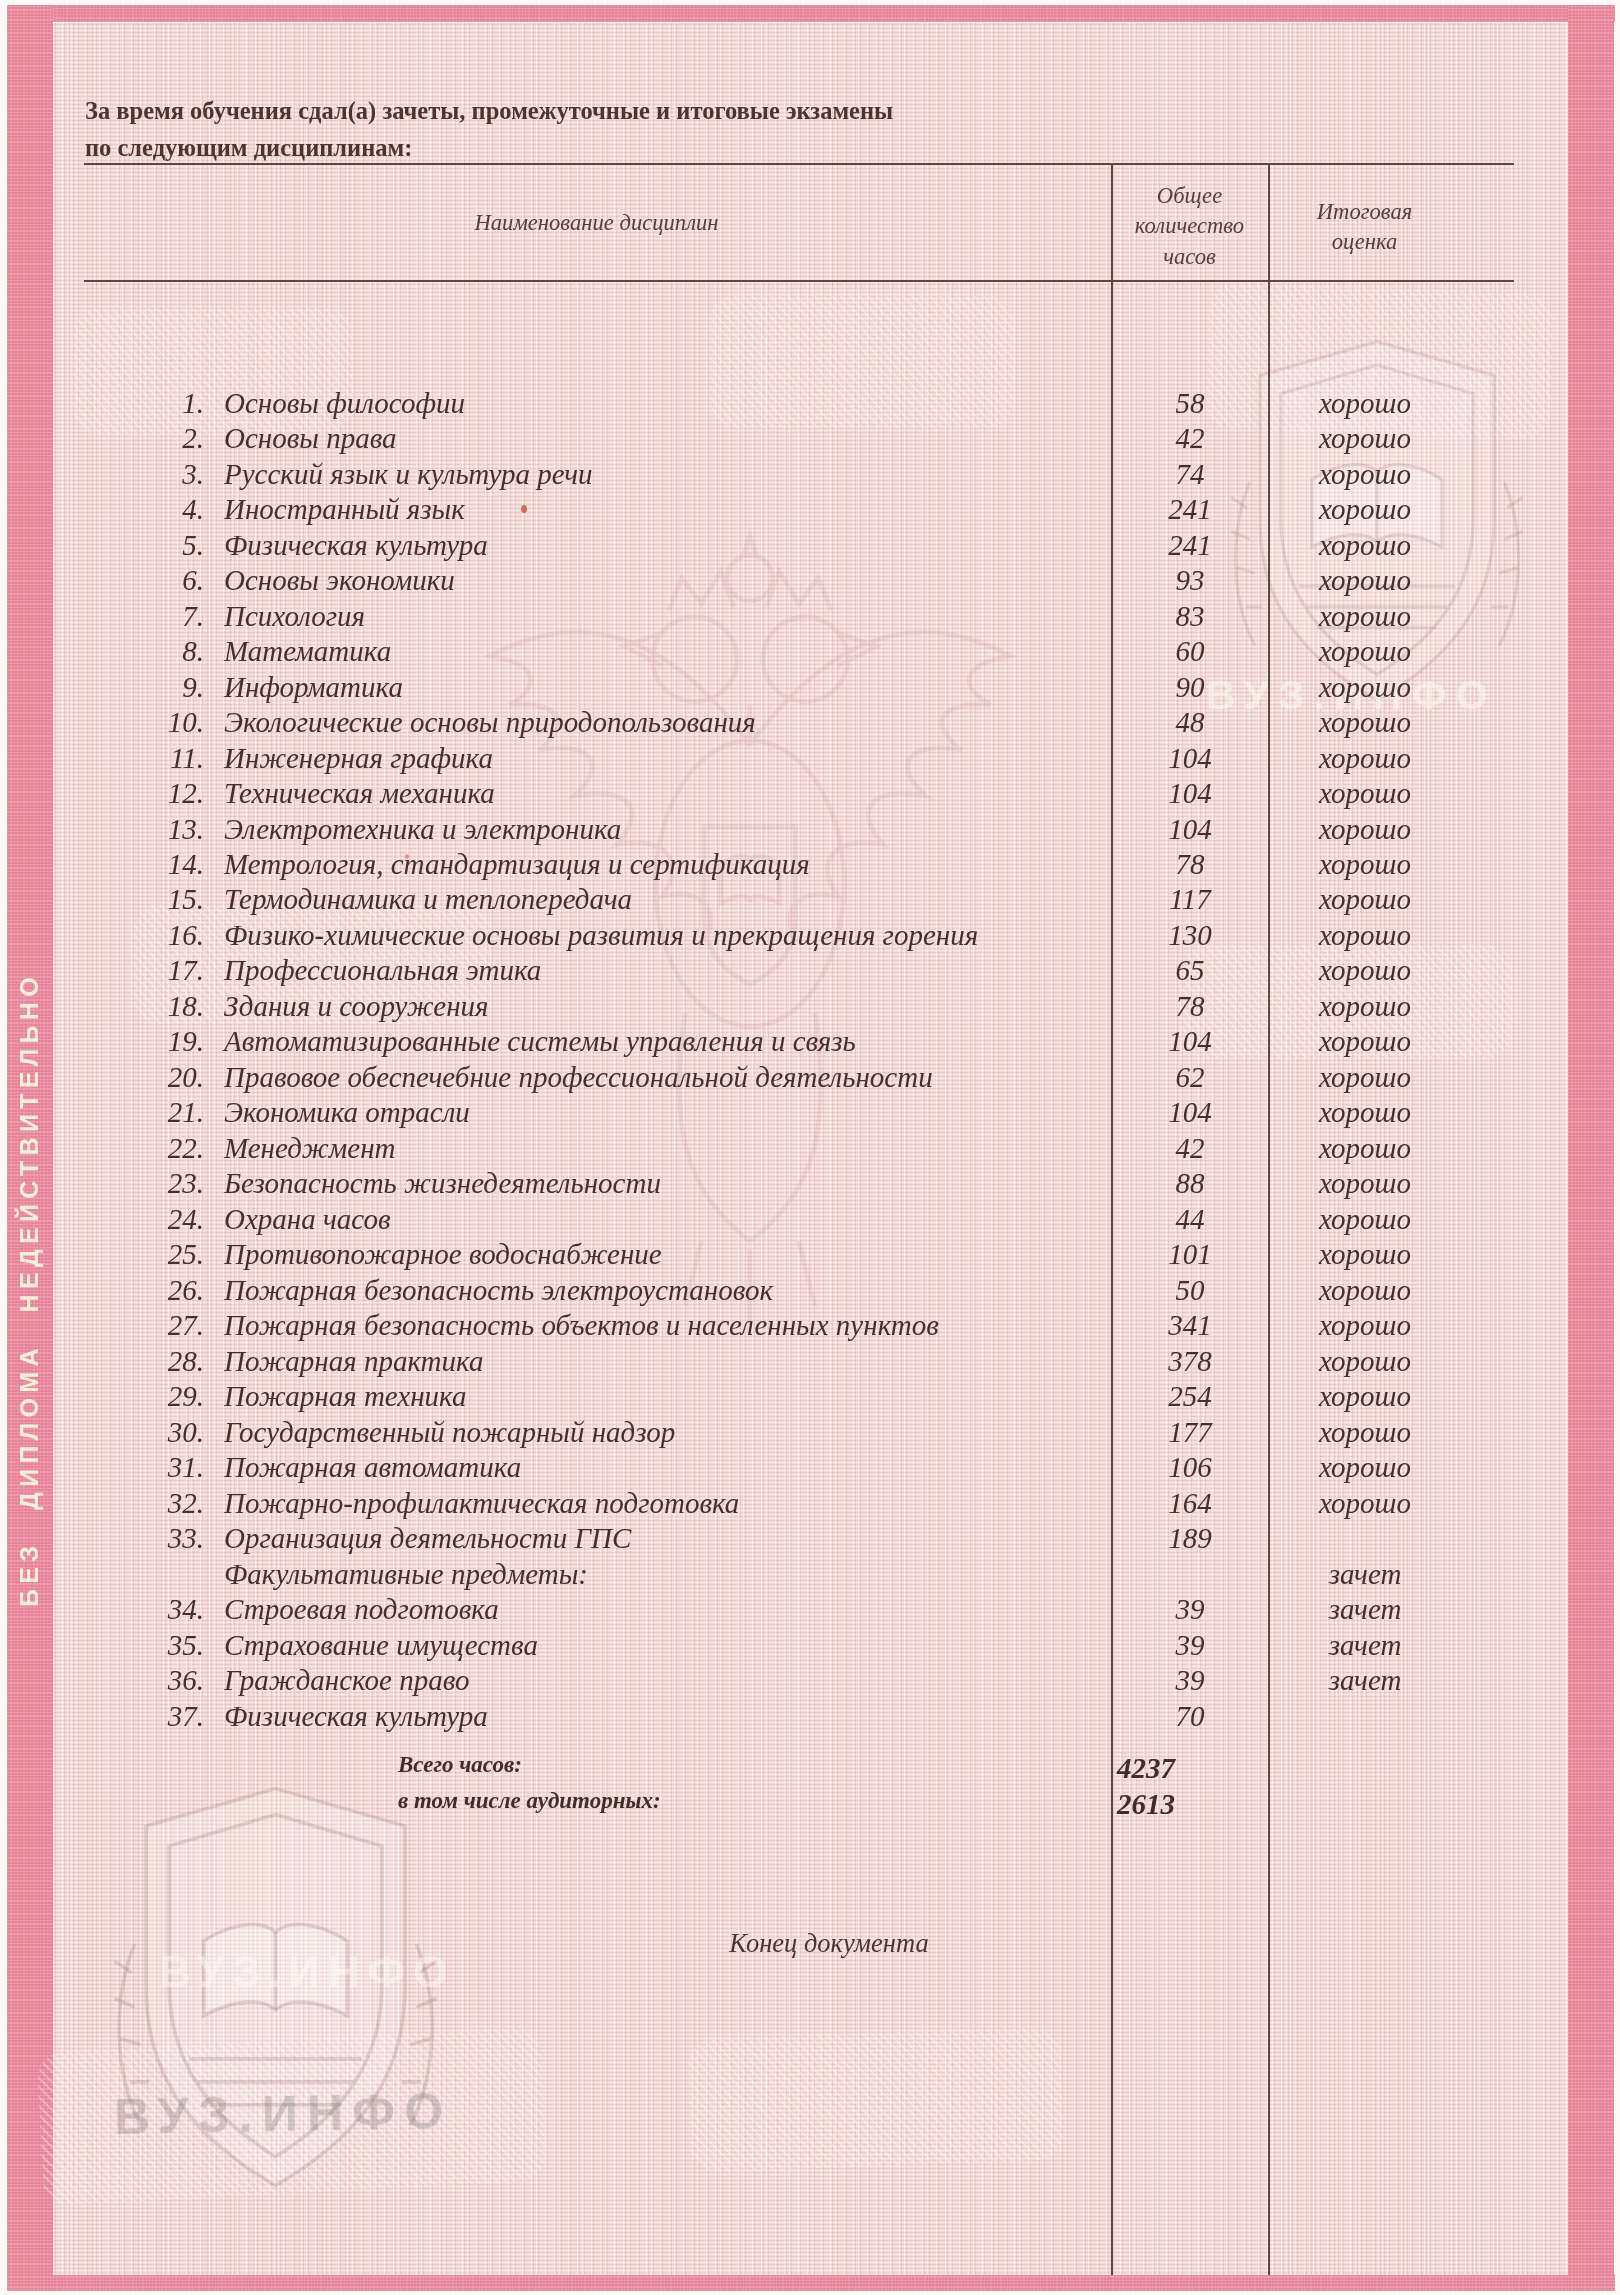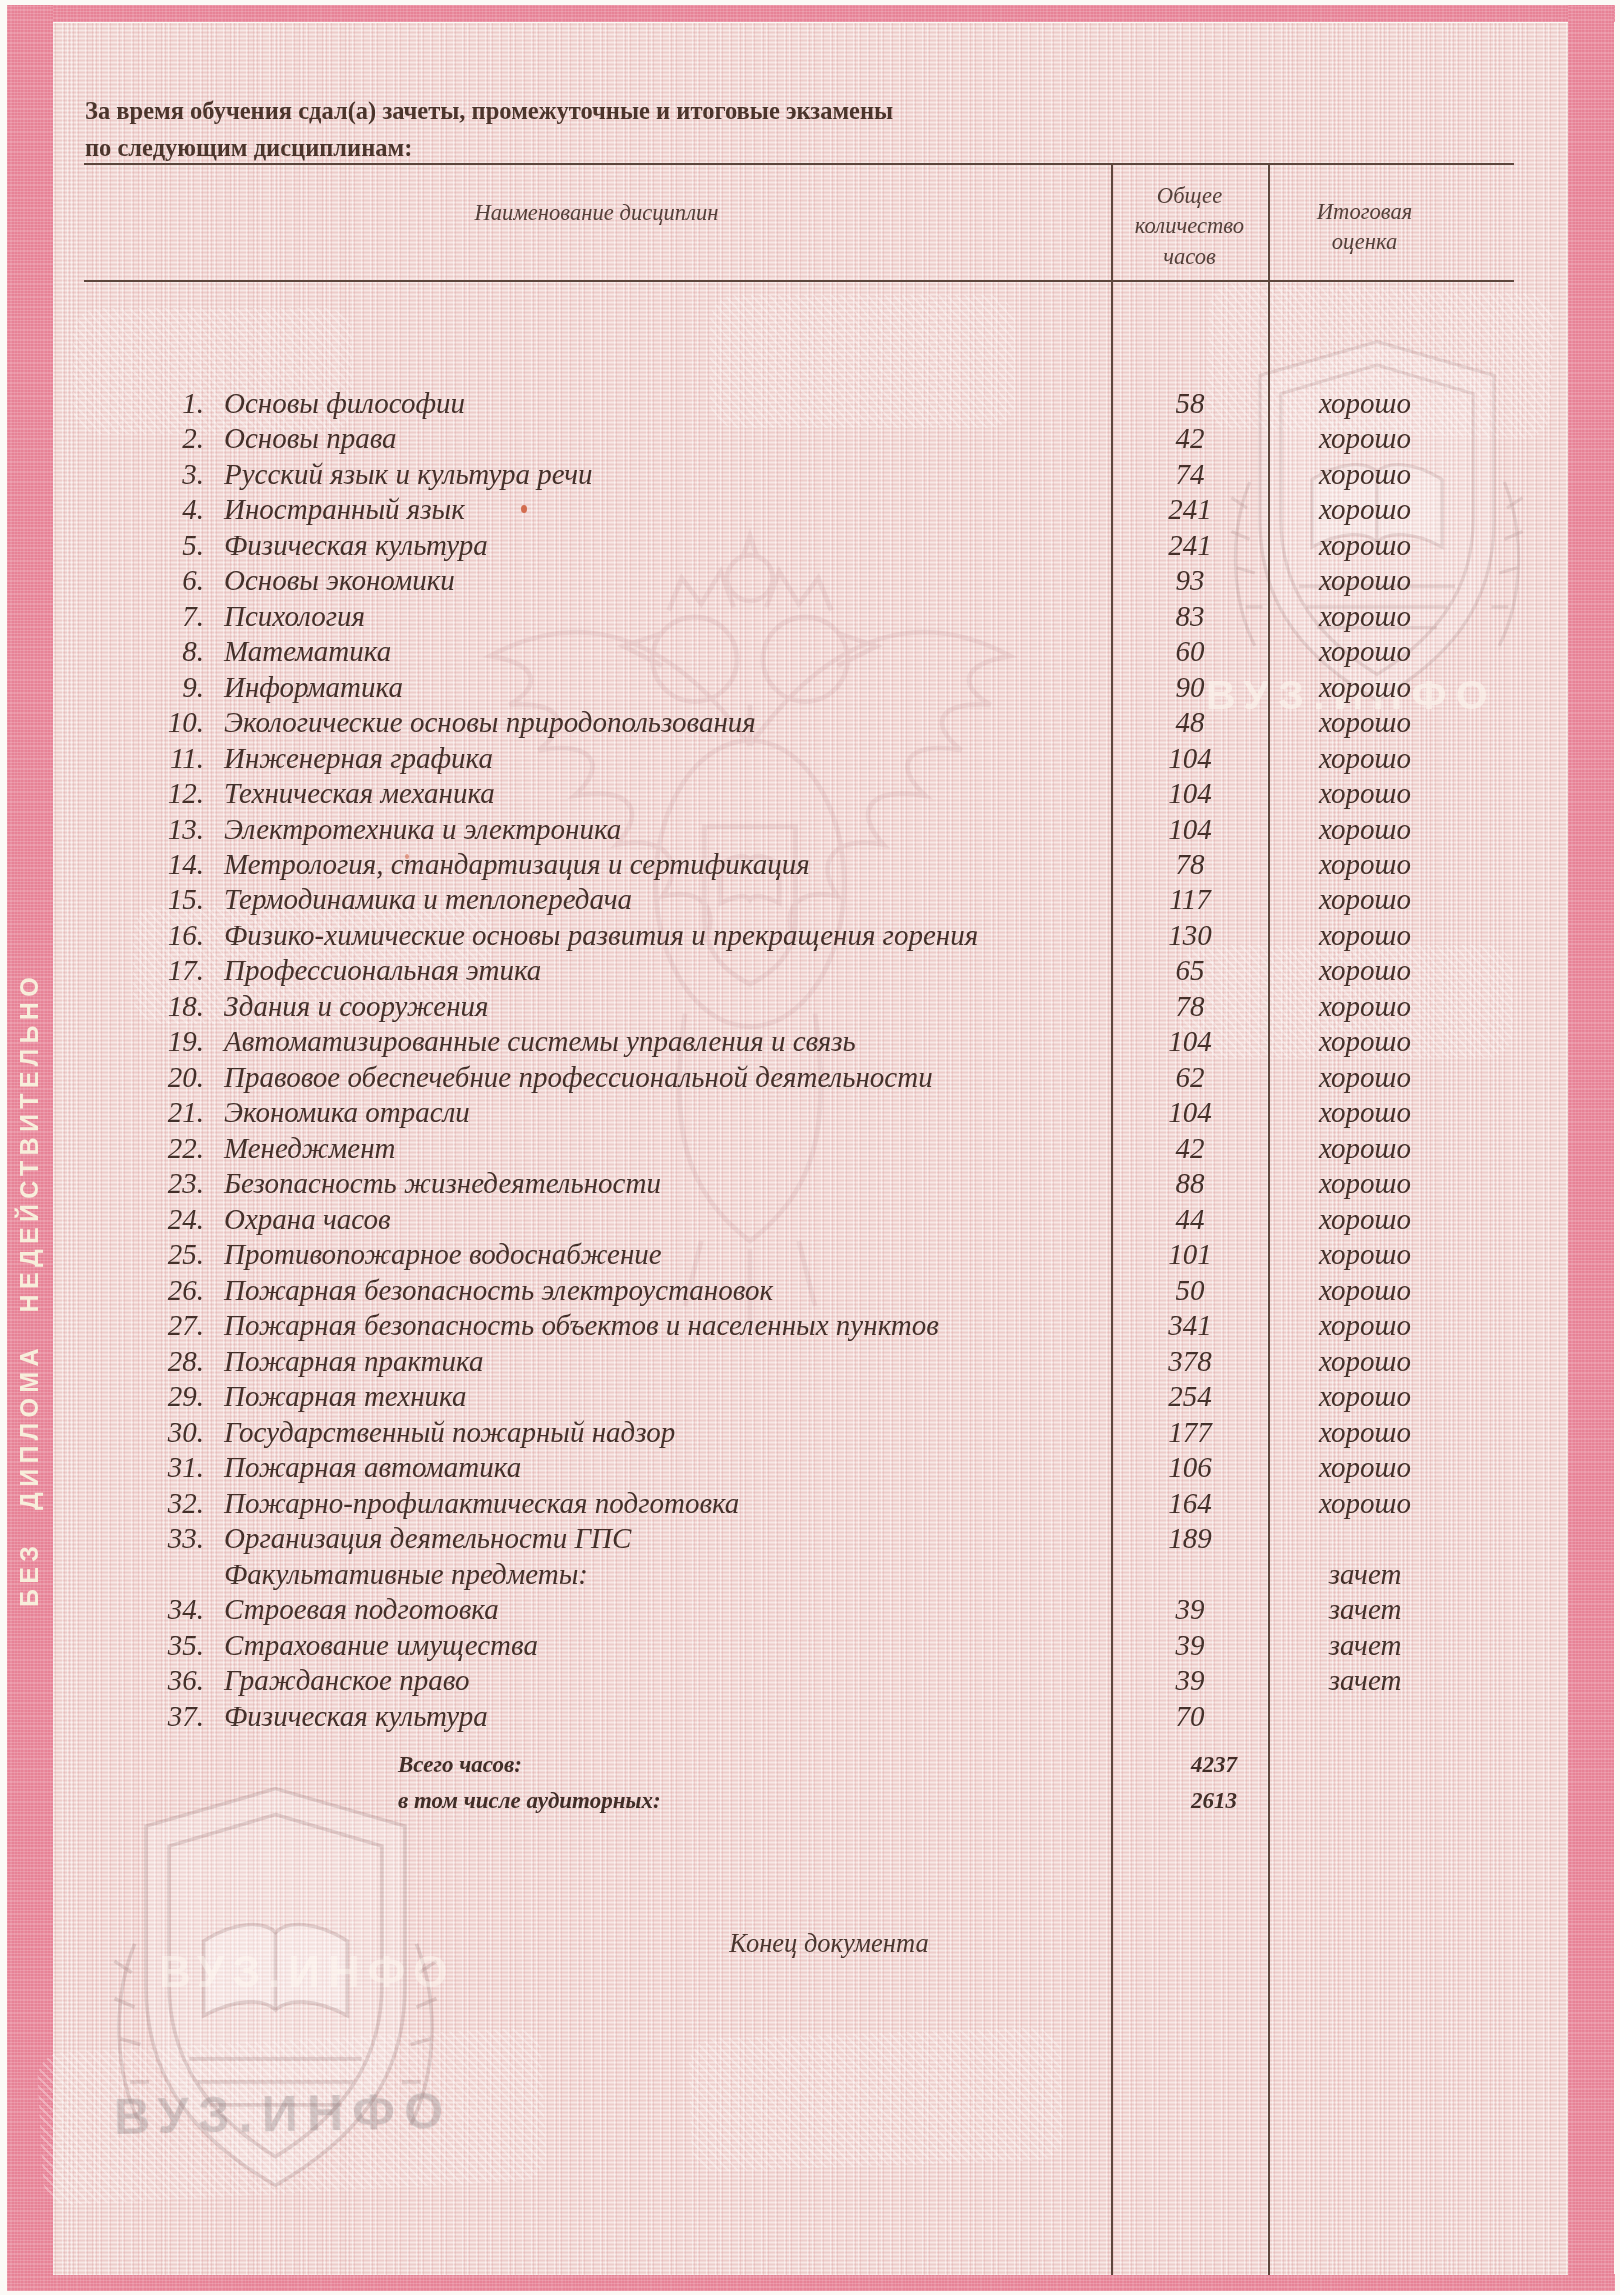--- a/index.html
+++ b/index.html
@@ -36,21 +36,21 @@
   
   .rows{left:0;top:0;width:1515px;height:2252px;}
   .row{left:0;width:1515px;height:36px;font-style:italic;font-size:29px;line-height:36px;color:#44302a;}
   .row span{position:absolute;top:0;white-space:nowrap;}
   .c-num{left:85px;width:66px;text-align:right;}
   .c-name{left:171px;}
   .c-hours{left:1058px;width:158px;text-align:center;}
   .c-grade{left:1216px;width:192px;text-align:center;}
   
   .tot-label{font-style:italic;font-weight:bold;font-size:23px;white-space:nowrap;color:#412d27;}
-  .tot-value{font-style:italic;font-weight:bold;font-size:23px;text-align:center;width:158px;left:1058px;color:#412d27;padding-left:24px;}
+  .tot-value{font-style:italic;font-weight:bold;font-size:29px;text-align:center;width:158px;left:1014px;color:#412d27;}
   .doc-end{left:577px;width:398px;top:1905px;text-align:center;font-style:italic;font-size:26.5px;color:#4a352e;}
   
   .wm{pointer-events:none;}
   .wm-eagle{left:372px;top:445px;width:650px;height:896px;color:#a4606a;opacity:.10;}
   .wm-shield-tr{left:1168px;top:279px;width:312px;height:438px;opacity:.55;}
   .wm-shield-bl{left:50px;top:1732px;width:345px;height:464px;opacity:.6;}
   .wm-vuz{font-family:"Liberation Sans","DejaVu Sans",sans-serif;font-weight:bold;white-space:nowrap;filter:blur(0.7px);}
   .vuz-tr{left:1153px;top:649px;font-size:41px;letter-spacing:9.3px;color:rgba(252,246,238,.62);}
   .vuz-mid{left:106px;top:1924px;font-size:44px;letter-spacing:8px;color:rgba(255,250,242,.45);}
   .vuz-bl{left:61px;top:2062px;font-size:50px;letter-spacing:9.3px;color:rgba(128,117,122,.32);transform:rotate(-1deg);}
@@ -132,21 +132,21 @@
     <div class="intro">
       <span style="position:static;display:block;">За время обучения сдал(а)  зачеты, промежуточные и итоговые экзамены</span>
       <span class="l2">по следующим дисциплинам:</span>
     </div>
 
     <div class="hrule" style="left:31px;top:140px;width:1430px;"></div>
     <div class="hrule" style="left:31px;top:257px;width:1430px;"></div>
     <div class="vrule" style="left:1058px;top:140px;height:2112px;"></div>
     <div class="vrule" style="left:1215px;top:140px;height:2112px;"></div>
 
-    <div class="colhead" style="left:212px;top:175px;width:663px;">Наименование дисциплин</div>
+    <div class="colhead" style="left:212px;top:185px;width:663px;">Наименование дисциплин</div>
     <div class="colhead" style="left:1068px;top:158px;width:137px;">Общее количество часов</div>
     <div class="colhead" style="left:1235px;top:174px;width:153px;">Итоговая оценка</div>
 
     <div class="rows" id="rows">
         <div class="row" style="top: 362px;">
     <span class="c-num">1.</span>
     <span class="c-name">Основы философии</span>
     <span class="c-hours">58</span>
     <span class="c-grade">хорошо</span>
   </div>

